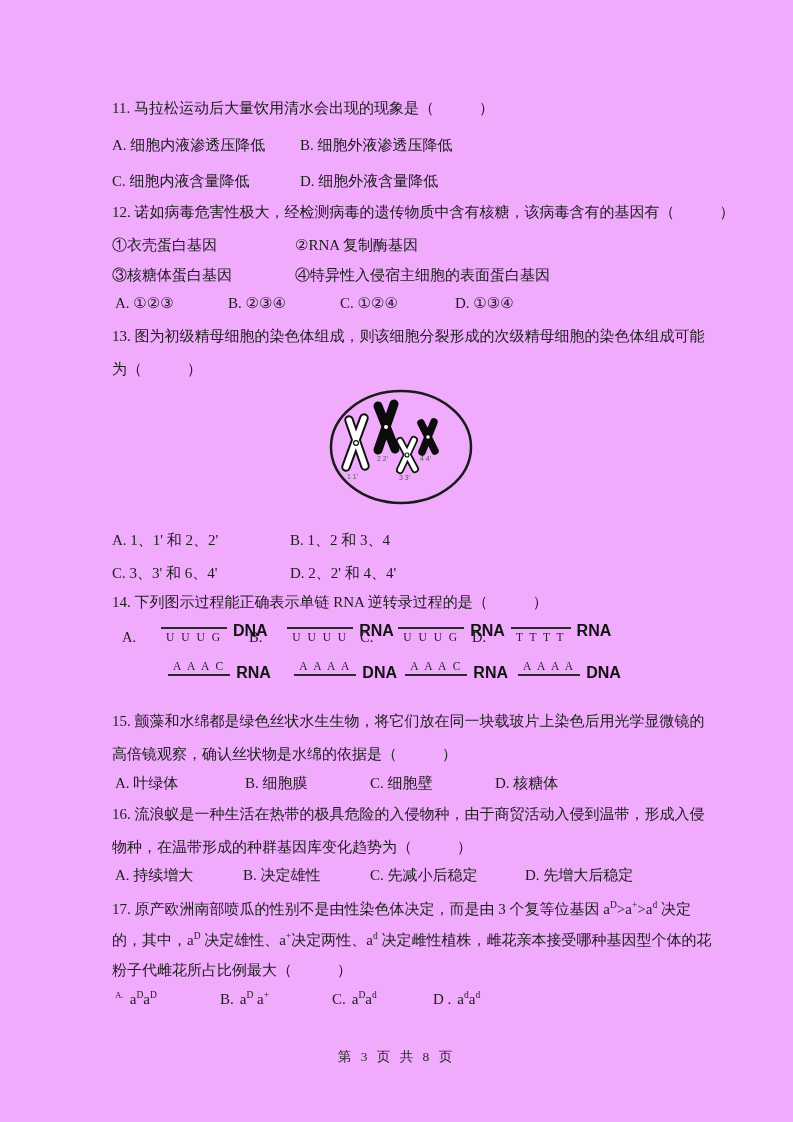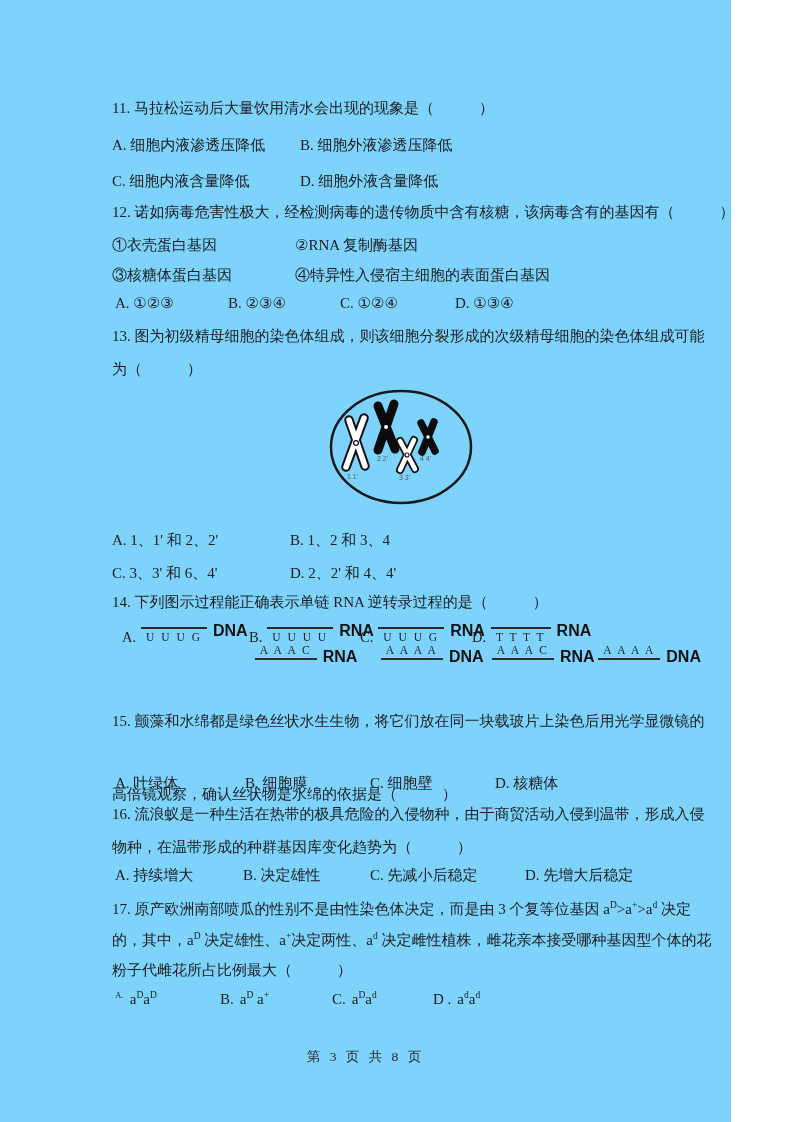--- a/index.html
+++ b/index.html
@@ -1,20 +1,20 @@
 <!DOCTYPE html>
 <html><head>
 <meta charset="utf-8">
 <style>
   html,body{margin:0;padding:0;background:#ffffff;}
   .page{
     position:relative;
-    width:731px;
+    width:793px;
     height:1122px;
-    background:#7dd3fc;
+    background:#f0abfc;
     font-family:"Liberation Serif","DejaVu Serif",serif;
     color:#1c1c1c;
     overflow:hidden;
   }
   .abs{
     position:absolute;
     white-space:nowrap;
     font-size:15px;
     line-height:1.25;
   }
@@ -33,22 +33,23 @@
     display:flex;
     align-items:flex-start;
   }
   .opt-letter{
     font-size:14.5px;
     margin-top:8px;
     margin-right:5px;
   }
   .duplex{
     display:flex;
-    flex-direction:row;
+    flex-direction:column;
     margin-top:6px;
+    margin-left:20px;
   }
   .strand{display:flex;}
   .strand.top{align-items:flex-start;}
   .strand.bot{align-items:flex-end;margin-top:17px;}
   .seq{
     font-size:11.5px;
     letter-spacing:2px;
     white-space:nowrap;
     padding:0 5px;
     color:#222;
@@ -190,21 +191,21 @@
         <span class="slabel">RNA</span>
       </div>
       <div class="strand bot">
         <span class="seq botline">A A A A</span>
         <span class="slabel">DNA</span>
       </div>
     </div>
   </div>
 
   <div class="abs" style="left:112px;top:712px">15. 颤藻和水绵都是绿色丝状水生生物，将它们放在同一块载玻片上染色后用光学显微镜的</div>
-  <div class="abs" style="left:112px;top:785px">高倍镜观察，确认丝状物是水绵的依据是（　　　）</div>
+  <div class="abs" style="left:112px;top:745px">高倍镜观察，确认丝状物是水绵的依据是（　　　）</div>
   <div class="abs" style="left:115px;top:774px">A. 叶绿体</div>
   <div class="abs" style="left:245px;top:774px">B. 细胞膜</div>
   <div class="abs" style="left:370px;top:774px">C. 细胞壁</div>
   <div class="abs" style="left:495px;top:774px">D. 核糖体</div>
 
   <div class="abs" style="left:112px;top:805px">16. 流浪蚁是一种生活在热带的极具危险的入侵物种，由于商贸活动入侵到温带，形成入侵</div>
   <div class="abs" style="left:112px;top:838px">物种，在温带形成的种群基因库变化趋势为（　　　）</div>
   <div class="abs" style="left:115px;top:866px">A. 持续增大</div>
   <div class="abs" style="left:243px;top:866px">B. 决定雄性</div>
   <div class="abs" style="left:370px;top:866px">C. 先减小后稳定</div>

